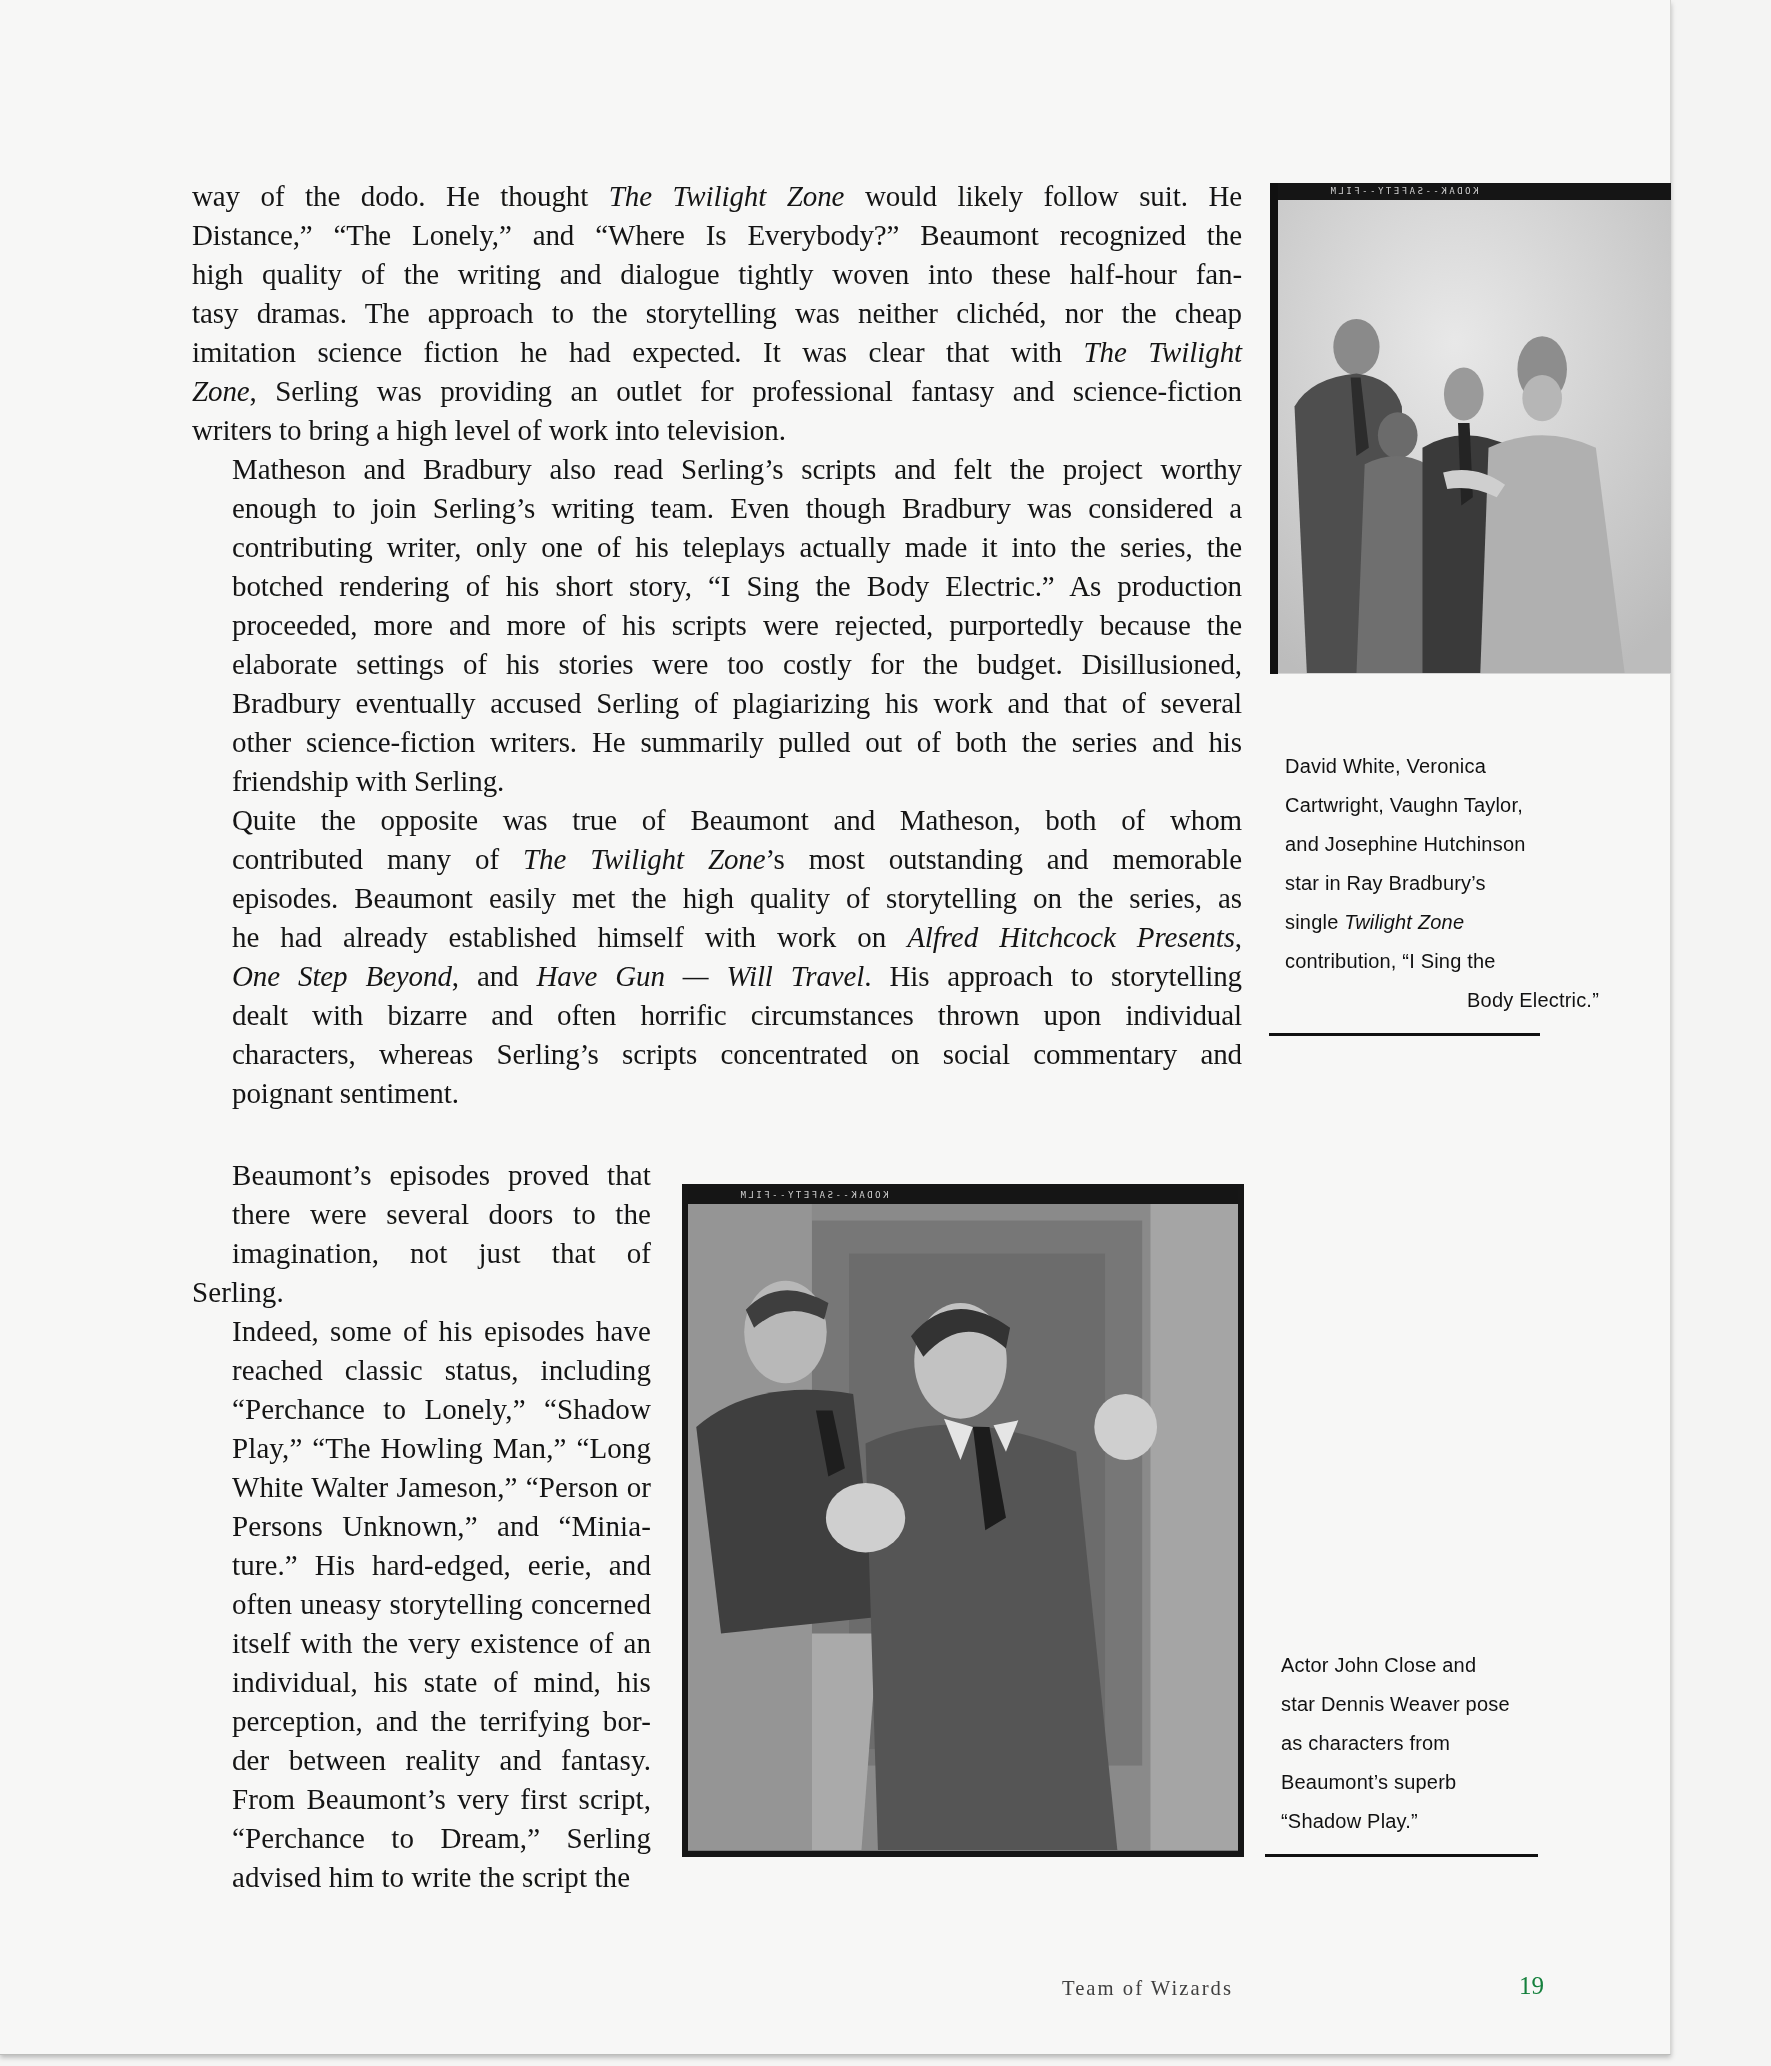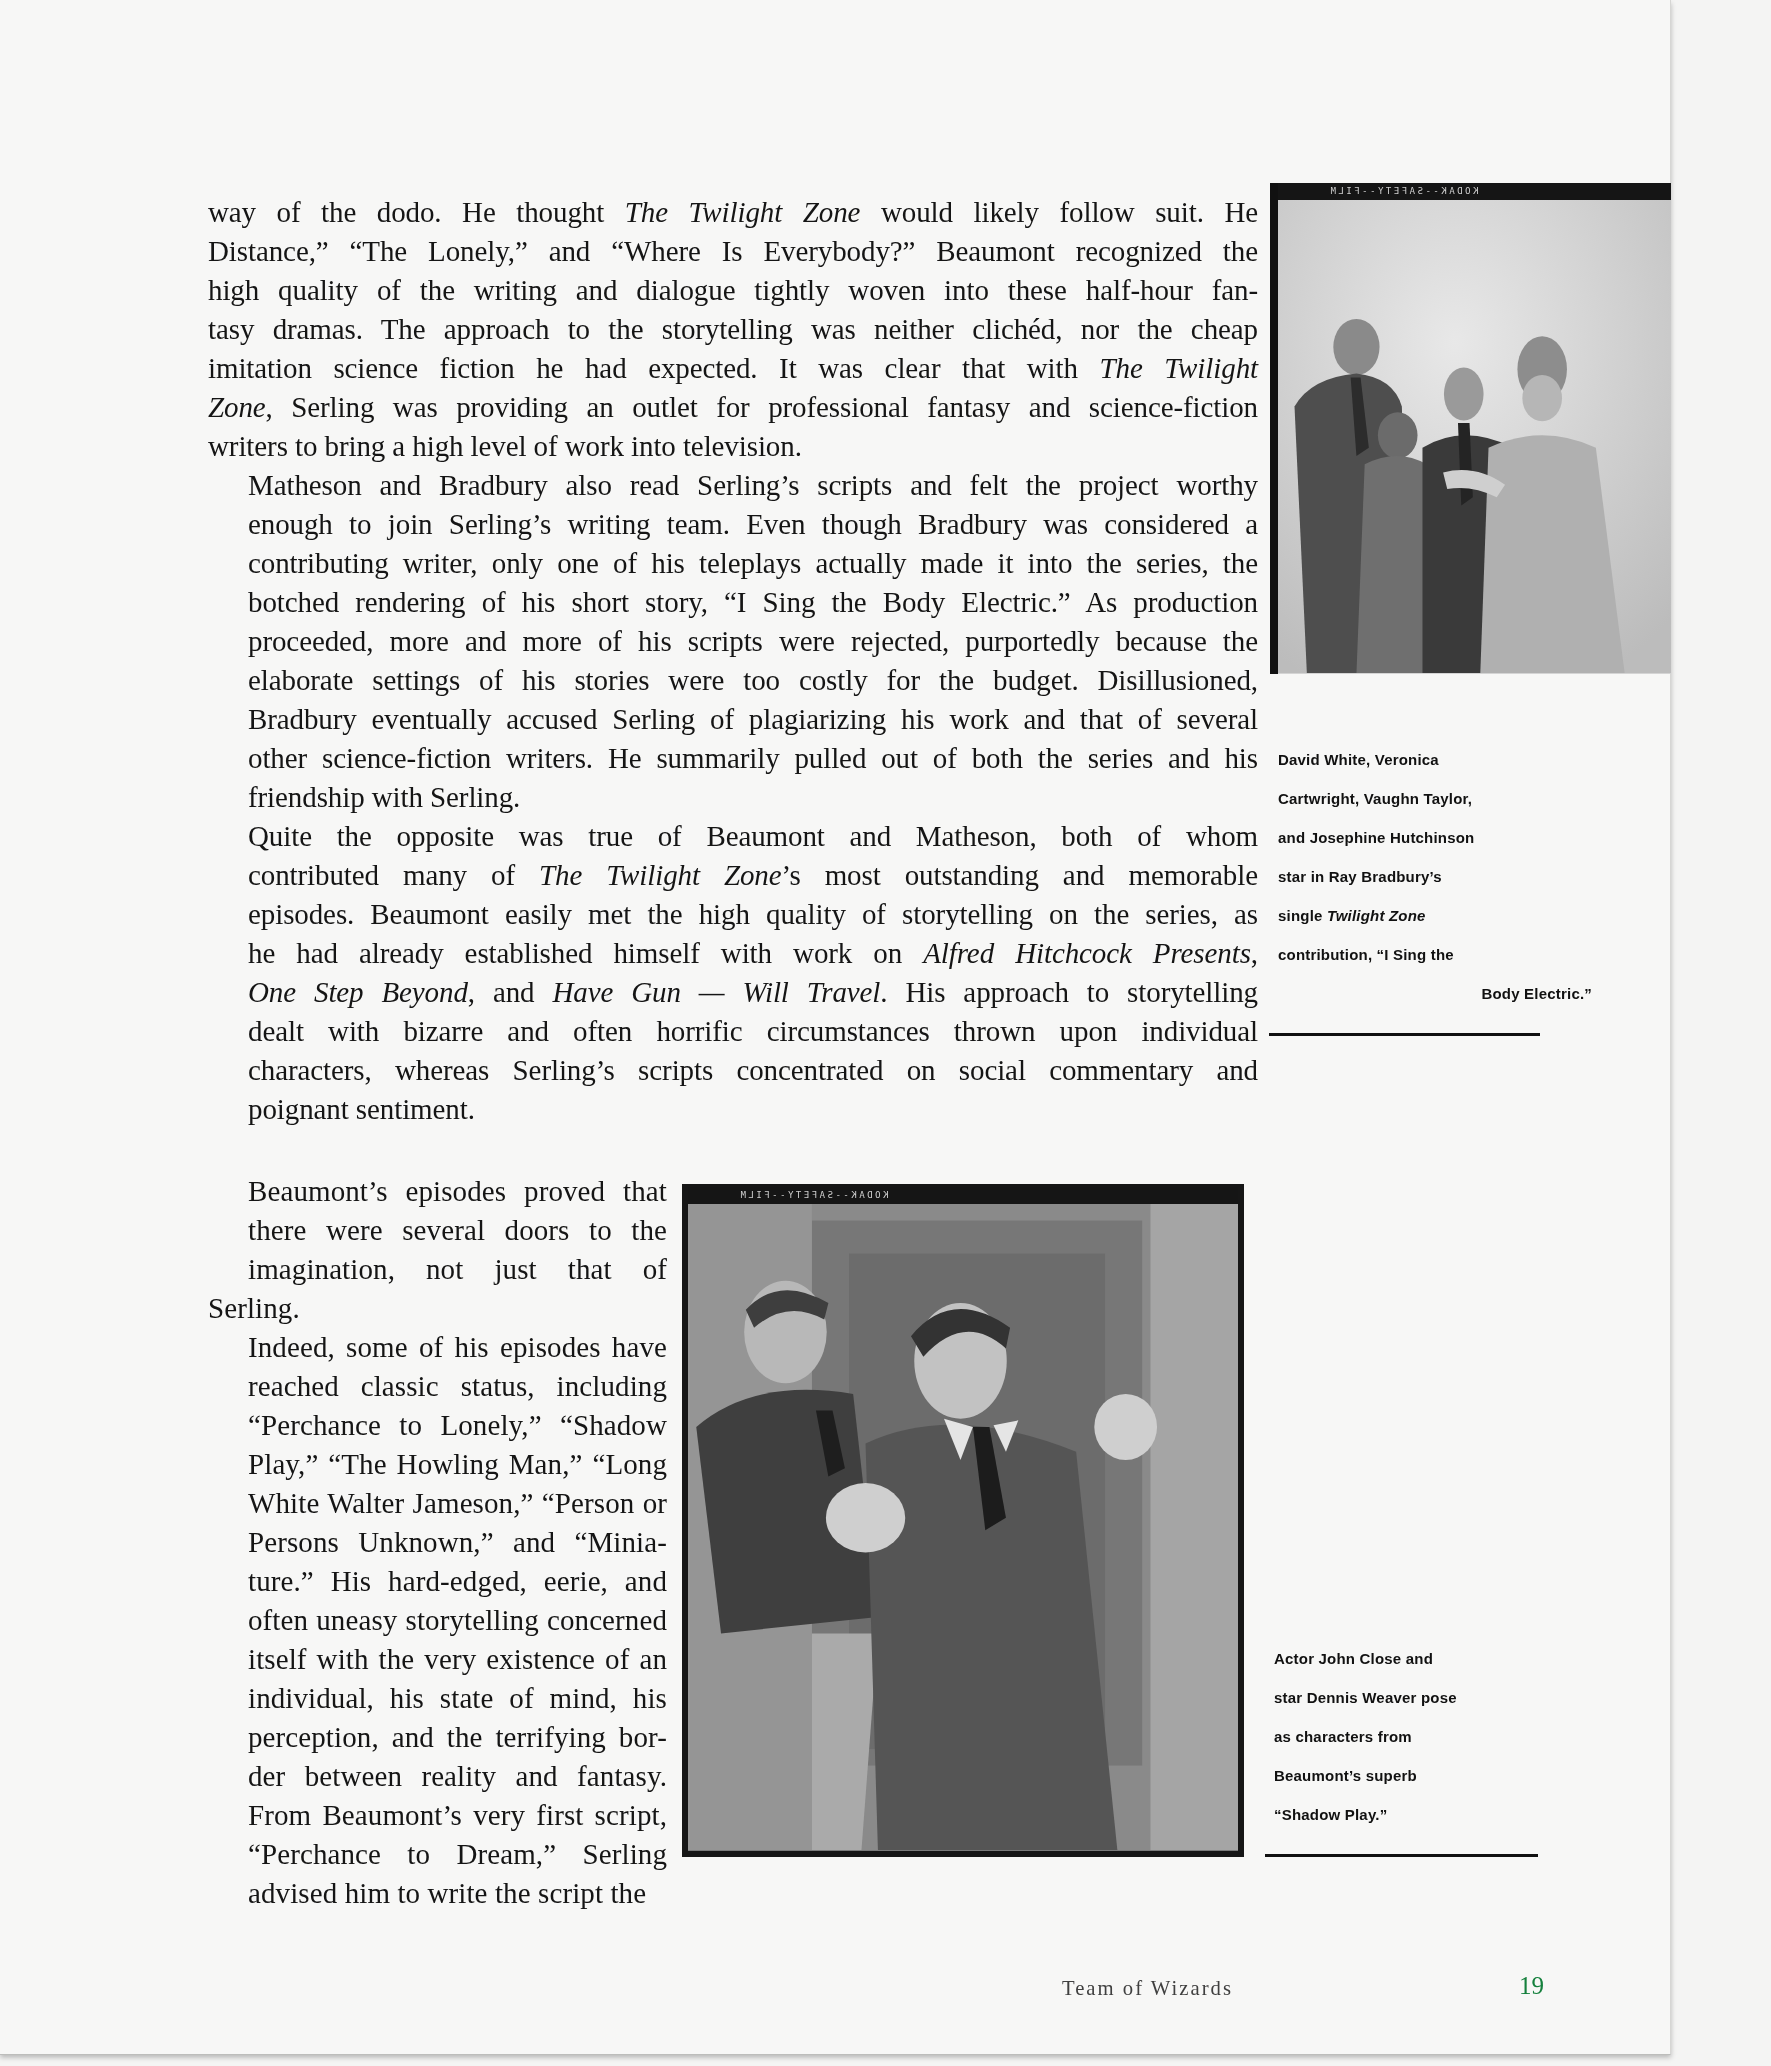--- a/index.html
+++ b/index.html
@@ -12,21 +12,21 @@
   .page {
     position: absolute; left: 0; top: 0; width: 1670px; height: 2054px;
     background: #f7f7f6;
     border-right: 0.8px solid #d6d6d4;
     border-bottom: 1.7px solid #bdbdbb;
     box-shadow: 0 3.3px 5px rgba(0,0,0,0.25);
   }
   .body-text {
     position: absolute; font-size: 29px; line-height: 39px;
     text-align: justify; letter-spacing: -0.1px;
-    margin: 16px;
+    margin: 0;
   }
   .col-main { left: 192px; width: 1050px; }
   .col-narrow { left: 192px; width: 459px; letter-spacing: 0.1px; }
   .body-text p { margin: 0; text-indent: 0; }
   .body-text p.indent { text-indent: 40px; }
   .body-text p .ln { display: block; text-align: justify; text-align-last: justify; }
   .body-text p .ln.last { text-align-last: left; }
   .body-text i { font-style: italic; }
 
   .photo {
@@ -40,22 +40,22 @@
     transform: scaleX(-1);
   }
   .photo .scene { position: absolute; left: 0; top: 16.5px; right: 0; bottom: 0; }
   #photo-1 { left: 1270px; top: 183px; width: 393px; height: 491px;
              background: linear-gradient(180deg, #c9c9c9 0%, #dedede 35%, #d4d4d4 100%); border-left: 8.3px solid #111; border-right: none; border-bottom: none; border-top: none;}
   #photo-2 { left: 682px; top: 1184px; width: 550px; height: 664px;
              background: #7b7b7b; border: 6.6px solid #161616; border-top-width: 3.3px; }
 
   .caption {
     position: absolute; font-family: "Liberation Sans", "DejaVu Sans", sans-serif;
-    font-weight: bold; font-size: 15px; line-height: 39px; color: #111;
-    margin: 9px; letter-spacing: 0.2px;
+    font-weight: normal; font-size: 20px; line-height: 39px; color: #111;
+    margin: 16px; letter-spacing: 0.2px;
   }
   .caption i { font-style: italic; }
   #caption-1 { left: 1269px; top: 731px; width: 314px; }
   #caption-2 { left: 1265px; top: 1630px; width: 314px; }
   .rule { position: absolute; height: 2.5px; background: #111; }
   #rule-1 { left: 1269px; top: 1033px; width: 271px; }
   #rule-2 { left: 1265px; top: 1854px; width: 273px; }
 
   .footer-title {
     position: absolute; left: 1062px; top: 1977px; font-size: 20.7px;

